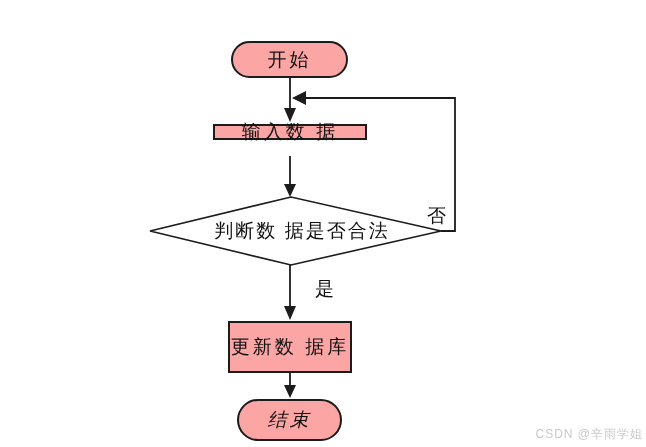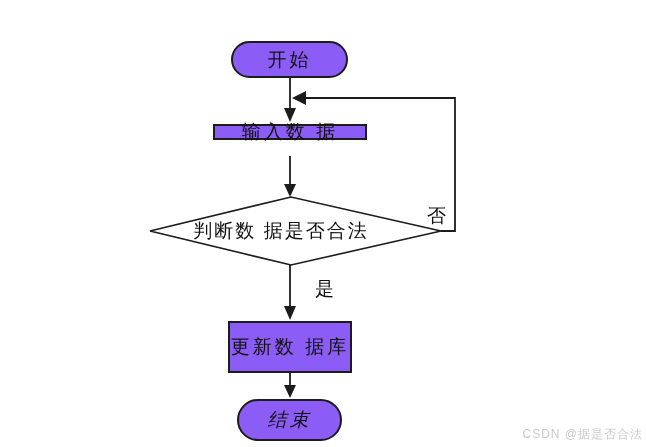--- a/index.html
+++ b/index.html
@@ -18,39 +18,39 @@
   .connectors {
     position: absolute;
     left: 0;
     top: 0;
     z-index: 1;
   }
   .node {
     position: absolute;
     z-index: 2;
     box-sizing: border-box;
-    background: #8b5cf6;
+    background: #fca5a5;
     border: 2px solid #1c1c1c;
     display: flex;
     align-items: center;
     justify-content: center;
     color: #111111;
     font-size: 19px;
     letter-spacing: 3px;
     white-space: nowrap;
   }
   .stadium { border-radius: 21px; }
   .node-start   { left: 231px; top: 41px;  width: 117px; height: 37px; border-radius: 18.5px; }
   .node-input   { left: 213px; top: 124px; width: 154px; height: 16px; }
   .node-update  { left: 228px; top: 321px; width: 124px; height: 52px; }
   .node-end     { left: 237px; top: 399px; width: 105px; height: 42px; font-style: italic; }
   .decision-label {
     position: absolute;
     z-index: 2;
-    left: 151px;
+    left: 172px;
     top: 220px;
     width: 260px;
     height: 22px;
     display: flex;
     align-items: center;
     justify-content: center;
     color: #111111;
     font-size: 19px;
     letter-spacing: 2px;
     white-space: nowrap;
@@ -116,15 +116,15 @@
   <div class="edge-label label-yes">是</div>
 
   <div class="node node-update">
     <span>更新数 据库</span>
   </div>
 
   <div class="node stadium node-end">
     <span>结束</span>
   </div>
 
-  <div class="watermark">CSDN @据是否合法</div>
+  <div class="watermark">CSDN @辛雨学姐</div>
 
 </div>
 
 </body></html>

